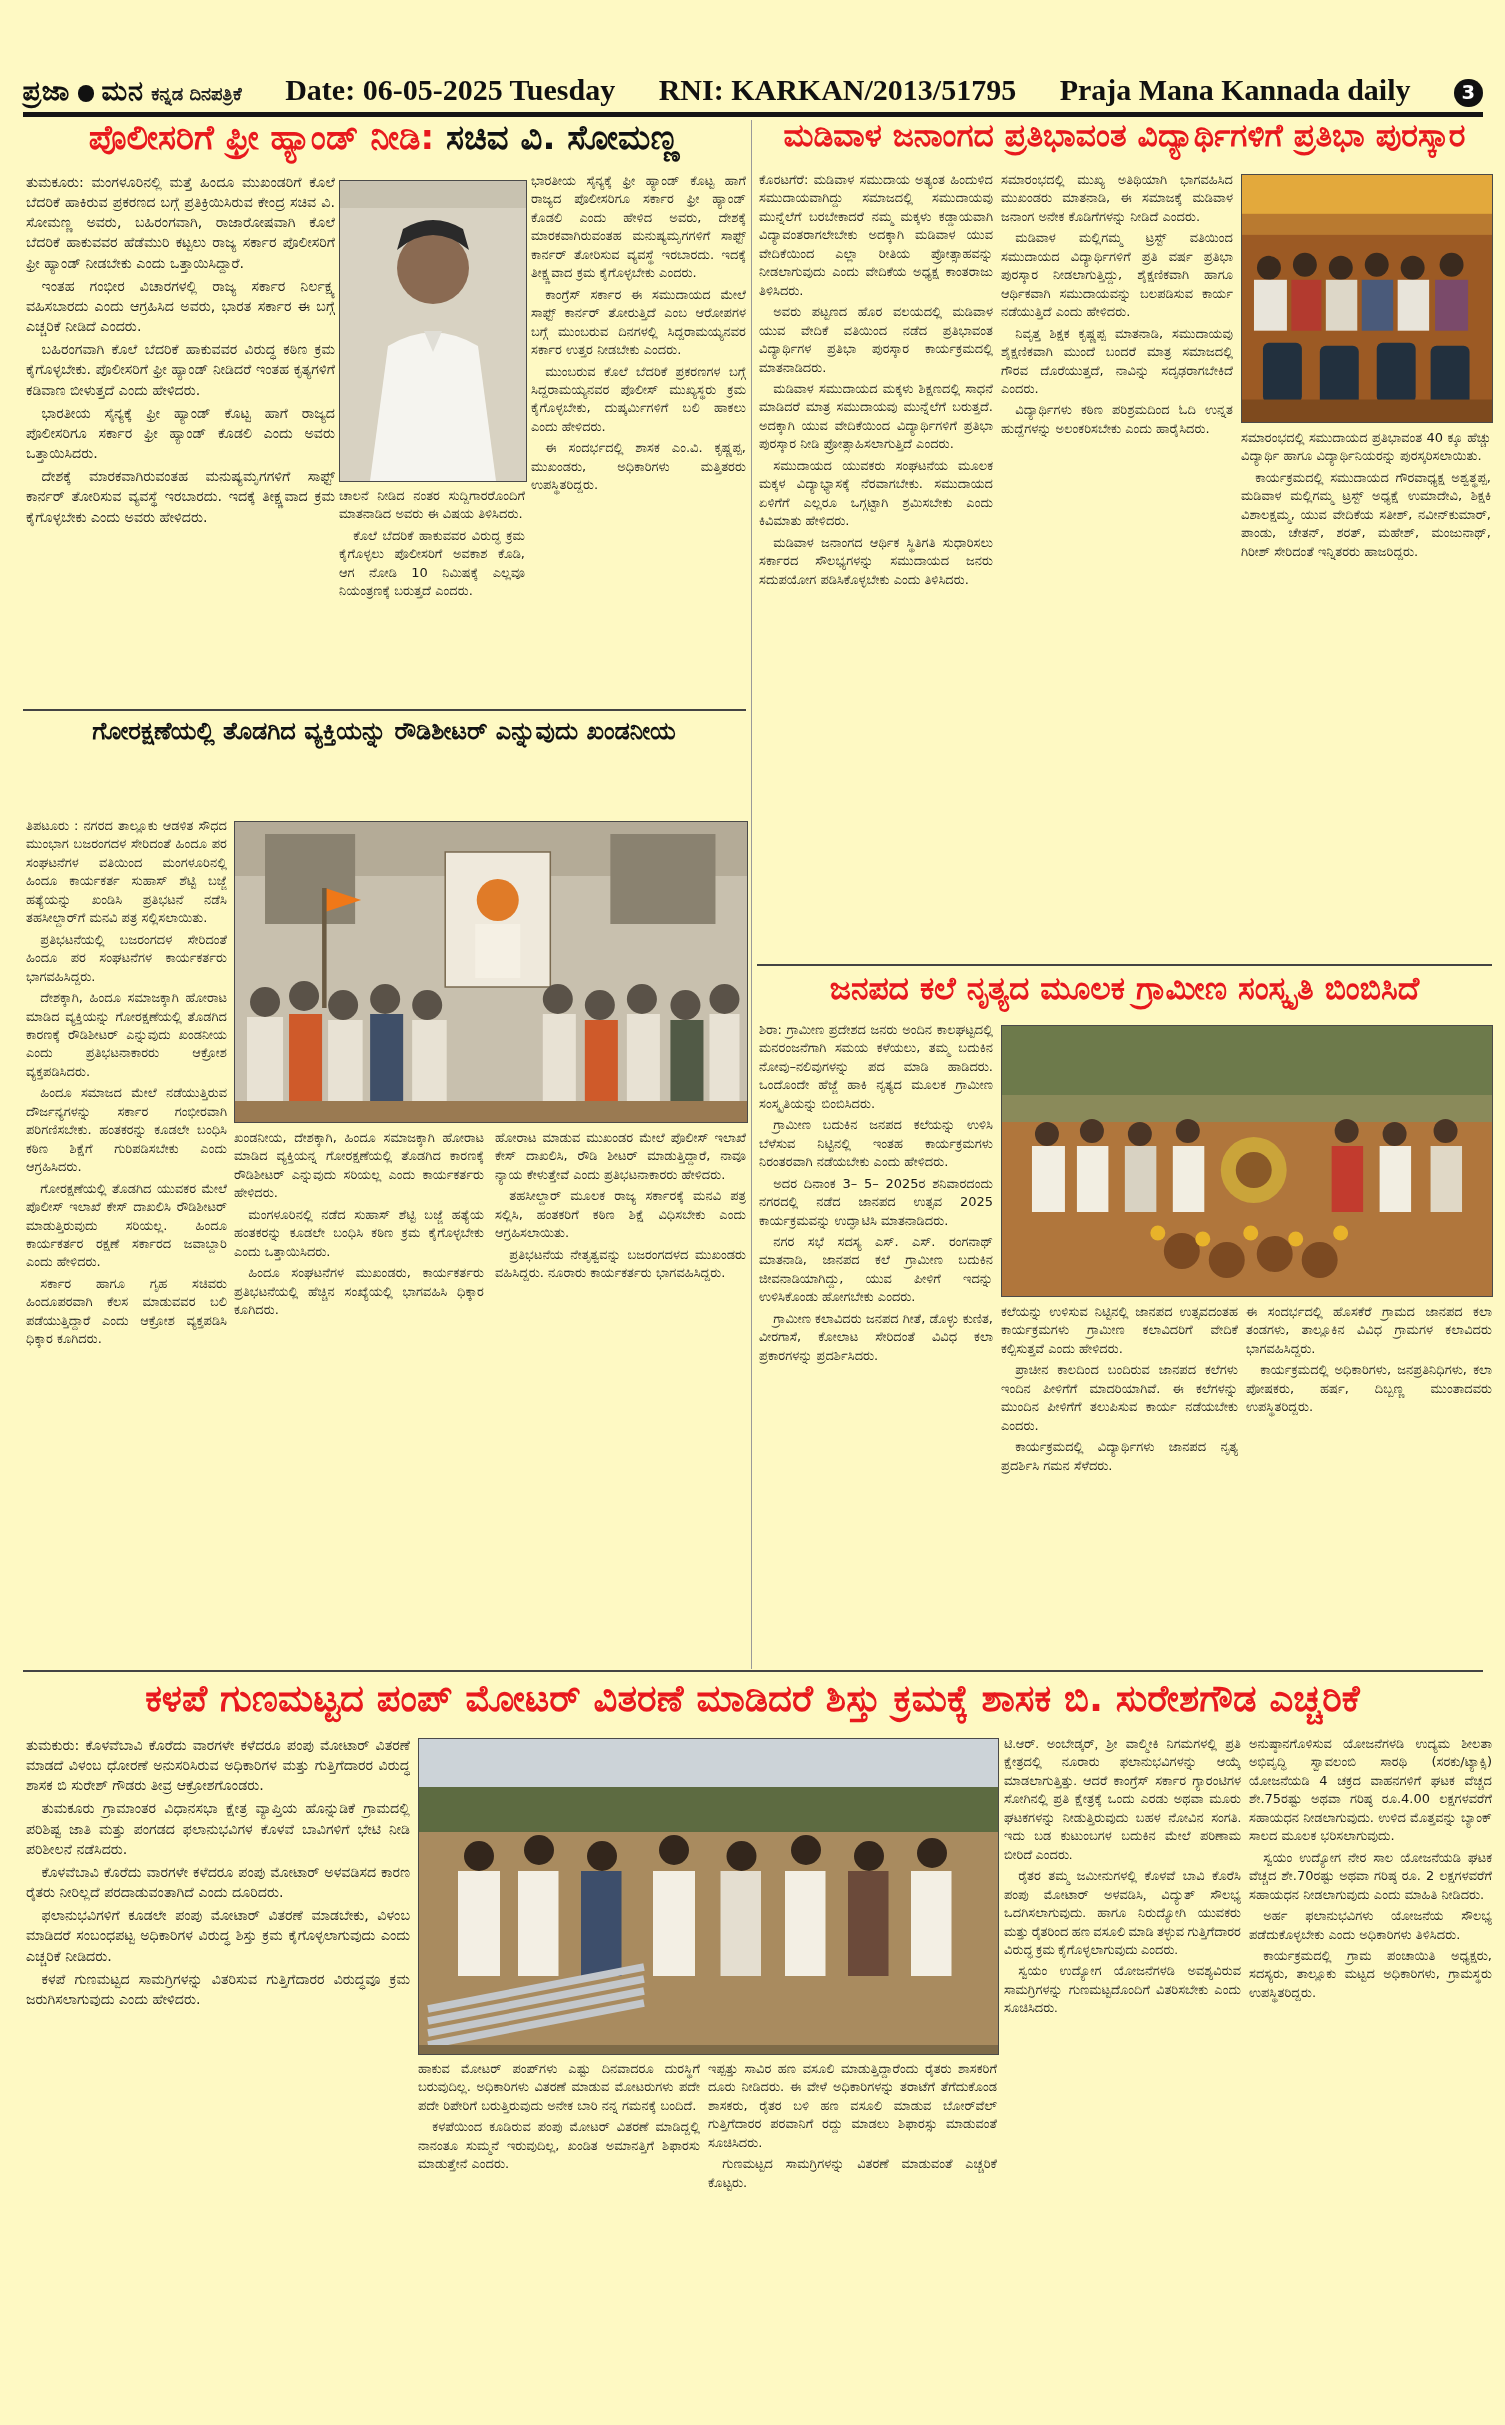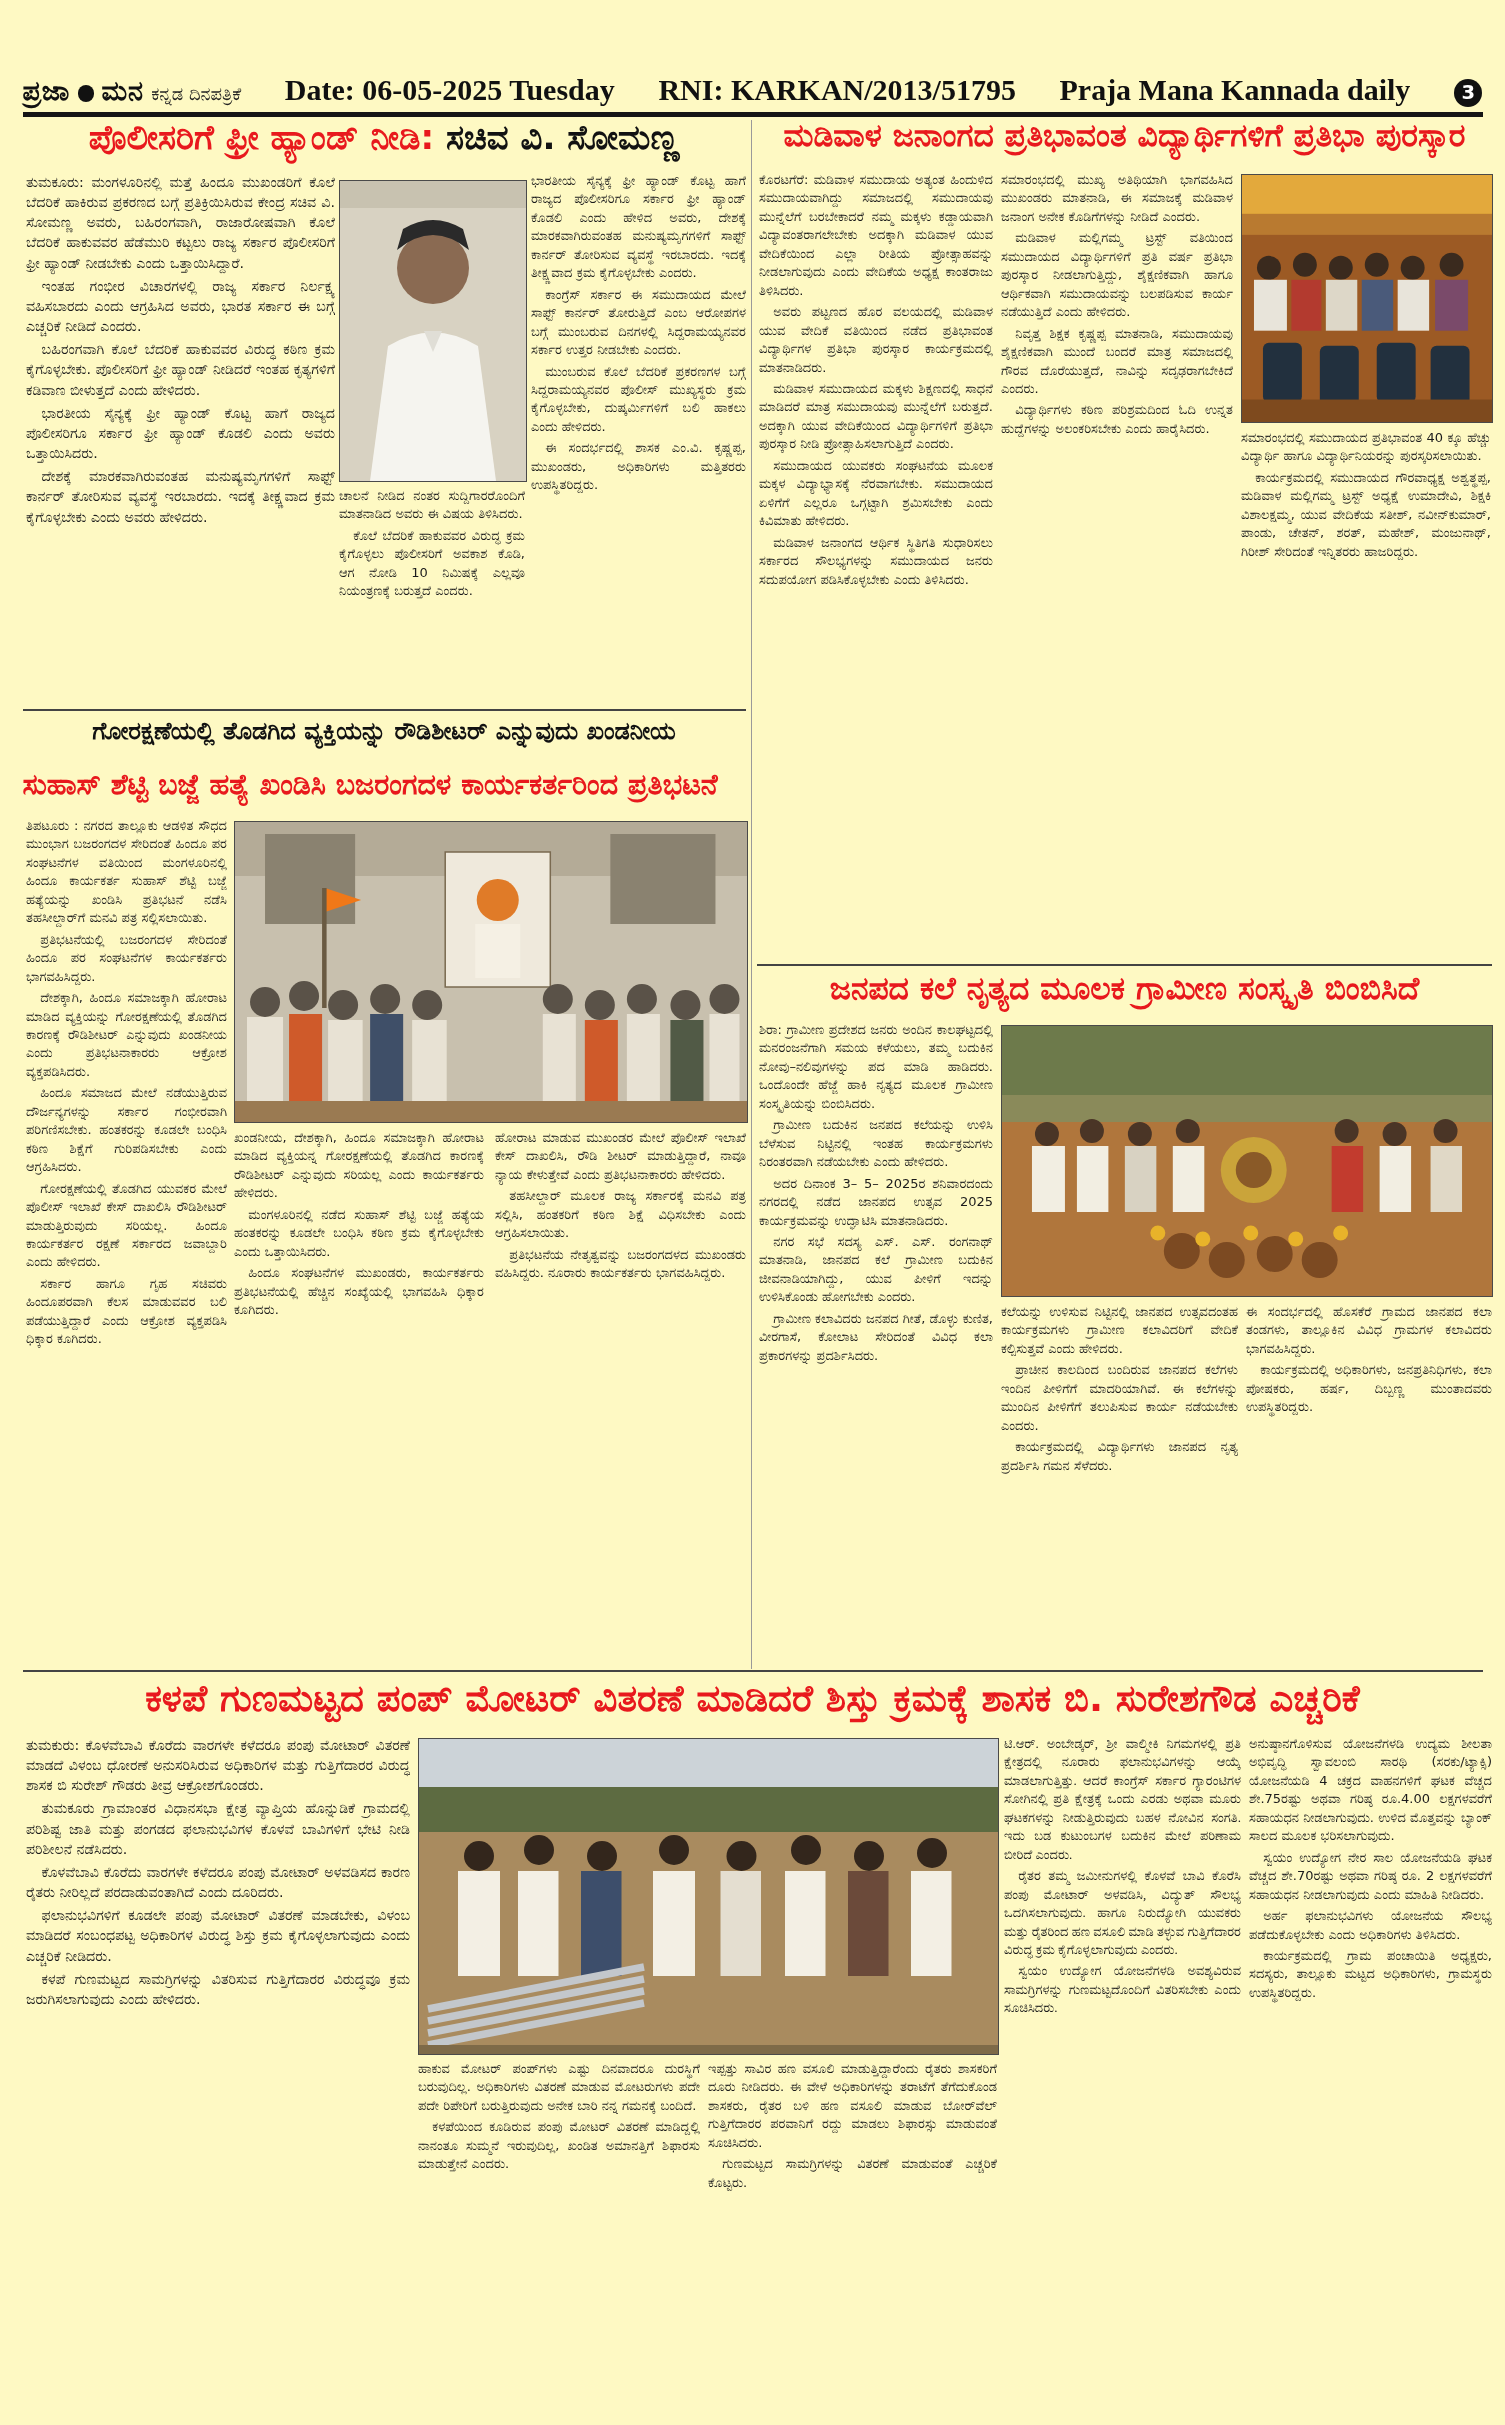--- a/index.html
+++ b/index.html
@@ -5,21 +5,21 @@
   html,body{margin:0;padding:0;background:#e9e7e2;}
   .page{position:relative;width:1505px;height:2426px;background:#fef9c3;margin:0 auto;
         font-family:"DejaVu Sans",sans-serif;color:#1b1b1b;overflow:hidden;}
   
   .masthead{position:absolute;left:22.5px;top:73px;width:1460px;height:34px;
             display:flex;align-items:flex-end;justify-content:space-between;}
   .logo{display:flex;align-items:baseline;gap:7.5px;}
   .logo-main{font-size:27px;font-weight:bold;color:#111;letter-spacing:0.7px;}
   .logo-emblem{width:16.5px;height:16.5px;border-radius:50%;background:#111;display:inline-block;
                position:relative;top:1.5px;}
-  .logo-sub{font-size:18px;font-weight:normal;color:#222;}
+  .logo-sub{font-size:18px;font-weight:bold;color:#222;}
   .mast-date,.mast-rni,.mast-name{font-family:"Liberation Serif","DejaVu Serif",serif;
             font-size:30px;font-weight:bold;color:#111;}
   .page-circle{width:28.5px;height:28.5px;border-radius:50%;background:#111;color:#fff;
                font-size:19.5px;font-weight:bold;display:flex;align-items:center;justify-content:center;}
   .mast-rule{position:absolute;left:22.5px;top:112px;width:1460px;height:4.5px;background:#151515;}
   
   .vrule{position:absolute;width:0.7px;background:#9a9a9a;}
   .hrule{position:absolute;height:1.5px;background:#444;}
   
   .headline{position:absolute;font-weight:bold;line-height:1.12;text-align:center;}
@@ -131,21 +131,20 @@
       </g>
       <rect y="150" width="167" height="15" fill="#7e4a1e"></rect>
     </svg>
   </div>
   <div class="col" style="left:1241px;top:429px;width:250px;height:532px;">
       <p class="para">ಸಮಾರಂಭದಲ್ಲಿ ಸಮುದಾಯದ ಪ್ರತಿಭಾವಂತ 40 ಕ್ಕೂ ಹೆಚ್ಚು ವಿದ್ಯಾರ್ಥಿ ಹಾಗೂ ವಿದ್ಯಾರ್ಥಿನಿಯರನ್ನು ಪುರಸ್ಕರಿಸಲಾಯಿತು.</p>
       <p class="para">ಕಾರ್ಯಕ್ರಮದಲ್ಲಿ ಸಮುದಾಯದ ಗೌರವಾಧ್ಯಕ್ಷ ಅಶ್ವತ್ಥಪ್ಪ, ಮಡಿವಾಳ ಮಲ್ಲಿಗಮ್ಮ ಟ್ರಸ್ಟ್ ಅಧ್ಯಕ್ಷೆ ಉಮಾದೇವಿ, ಶಿಕ್ಷಕಿ ವಿಶಾಲಕ್ಷಮ್ಮ, ಯುವ ವೇದಿಕೆಯ ಸತೀಶ್, ನವೀನ್‌ಕುಮಾರ್, ಪಾಂಡು, ಚೇತನ್, ಶರತ್, ಮಹೇಶ್, ಮಂಜುನಾಥ್, ಗಿರೀಶ್ ಸೇರಿದಂತೆ ಇನ್ನಿತರರು ಹಾಜರಿದ್ದರು.</p>
     </div>
 
   <div class="headline hl-black" style="left:22.5px;top:718px;width:723px;font-size:24px;">ಗೋರಕ್ಷಣೆಯಲ್ಲಿ ತೊಡಗಿದ ವ್ಯಕ್ತಿಯನ್ನು ರೌಡಿಶೀಟರ್ ಎನ್ನುವುದು ಖಂಡನೀಯ</div>
-  <div class="headline hl-red" style="left:22.5px;top:769px;width:723px;font-size:28.5px;text-align:left;">ಸುಹಾಸ್ ಶೆಟ್ಟಿ ಬಜ್ಜೆ ಹತ್ಯೆ ಖಂಡಿಸಿ ಬಜರಂಗದಳ ಕಾರ್ಯಕರ್ತರಿಂದ ಪ್ರತಿಭಟನೆ</div>
   <div class="col" style="left:26px;top:817px;width:201px;height:847px;">
       <p class="para">ತಿಪಟೂರು : ನಗರದ ತಾಲ್ಲೂಕು ಆಡಳಿತ ಸೌಧದ ಮುಂಭಾಗ ಬಜರಂಗದಳ ಸೇರಿದಂತೆ ಹಿಂದೂ ಪರ ಸಂಘಟನೆಗಳ ವತಿಯಿಂದ ಮಂಗಳೂರಿನಲ್ಲಿ ಹಿಂದೂ ಕಾರ್ಯಕರ್ತ ಸುಹಾಸ್ ಶೆಟ್ಟಿ ಬಜ್ಜೆ ಹತ್ಯೆಯನ್ನು ಖಂಡಿಸಿ ಪ್ರತಿಭಟನೆ ನಡೆಸಿ ತಹಸೀಲ್ದಾರ್‌ಗೆ ಮನವಿ ಪತ್ರ ಸಲ್ಲಿಸಲಾಯಿತು.</p>
       <p class="para">ಪ್ರತಿಭಟನೆಯಲ್ಲಿ ಬಜರಂಗದಳ ಸೇರಿದಂತೆ ಹಿಂದೂ ಪರ ಸಂಘಟನೆಗಳ ಕಾರ್ಯಕರ್ತರು ಭಾಗವಹಿಸಿದ್ದರು.</p>
       <p class="para">ದೇಶಕ್ಕಾಗಿ, ಹಿಂದೂ ಸಮಾಜಕ್ಕಾಗಿ ಹೋರಾಟ ಮಾಡಿದ ವ್ಯಕ್ತಿಯನ್ನು ಗೋರಕ್ಷಣೆಯಲ್ಲಿ ತೊಡಗಿದ ಕಾರಣಕ್ಕೆ ರೌಡಿಶೀಟರ್ ಎನ್ನುವುದು ಖಂಡನೀಯ ಎಂದು ಪ್ರತಿಭಟನಾಕಾರರು ಆಕ್ರೋಶ ವ್ಯಕ್ತಪಡಿಸಿದರು.</p>
       <p class="para">ಹಿಂದೂ ಸಮಾಜದ ಮೇಲೆ ನಡೆಯುತ್ತಿರುವ ದೌರ್ಜನ್ಯಗಳನ್ನು ಸರ್ಕಾರ ಗಂಭೀರವಾಗಿ ಪರಿಗಣಿಸಬೇಕು. ಹಂತಕರನ್ನು ಕೂಡಲೇ ಬಂಧಿಸಿ ಕಠಿಣ ಶಿಕ್ಷೆಗೆ ಗುರಿಪಡಿಸಬೇಕು ಎಂದು ಆಗ್ರಹಿಸಿದರು.</p>
       <p class="para">ಗೋರಕ್ಷಣೆಯಲ್ಲಿ ತೊಡಗಿದ ಯುವಕರ ಮೇಲೆ ಪೊಲೀಸ್ ಇಲಾಖೆ ಕೇಸ್ ದಾಖಲಿಸಿ ರೌಡಿಶೀಟರ್ ಮಾಡುತ್ತಿರುವುದು ಸರಿಯಲ್ಲ. ಹಿಂದೂ ಕಾರ್ಯಕರ್ತರ ರಕ್ಷಣೆ ಸರ್ಕಾರದ ಜವಾಬ್ದಾರಿ ಎಂದು ಹೇಳಿದರು.</p>
       <p class="para">ಸರ್ಕಾರ ಹಾಗೂ ಗೃಹ ಸಚಿವರು ಹಿಂದೂಪರವಾಗಿ ಕೆಲಸ ಮಾಡುವವರ ಬಲಿ ಪಡೆಯುತ್ತಿದ್ದಾರೆ ಎಂದು ಆಕ್ರೋಶ ವ್ಯಕ್ತಪಡಿಸಿ ಧಿಕ್ಕಾರ ಕೂಗಿದರು.</p>
     </div>
   <div class="photo" style="left:234px;top:821px;width:512px;height:300px;">
     <svg viewBox="0 0 341 200" preserveAspectRatio="none">

